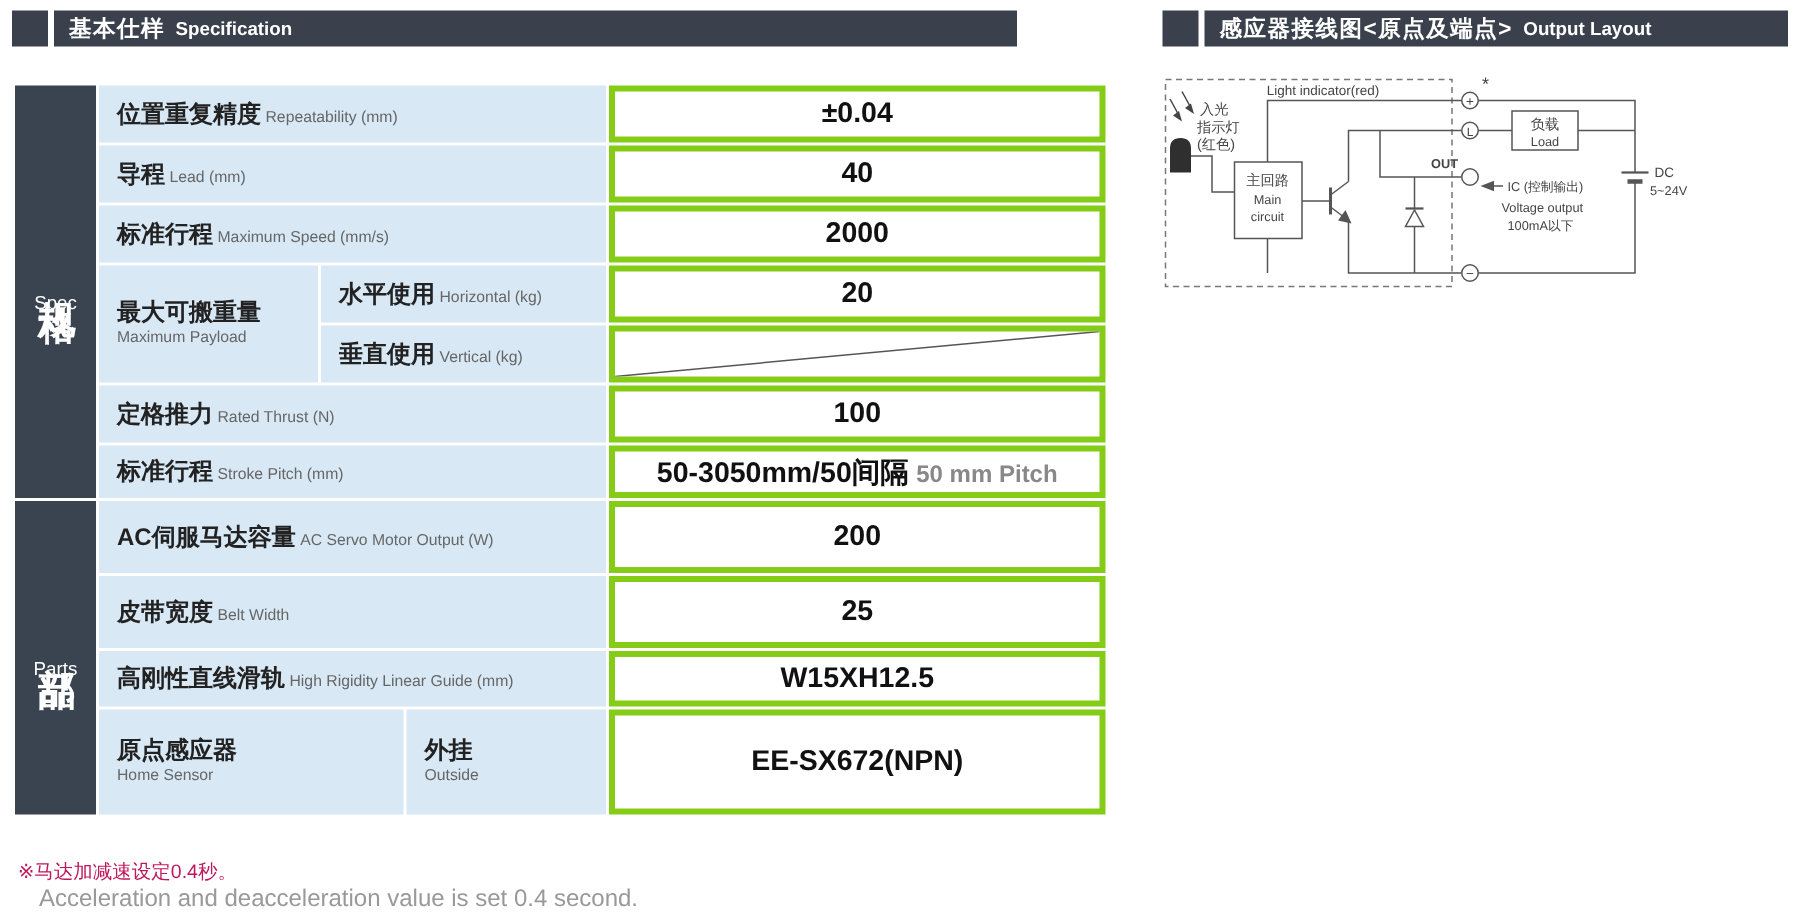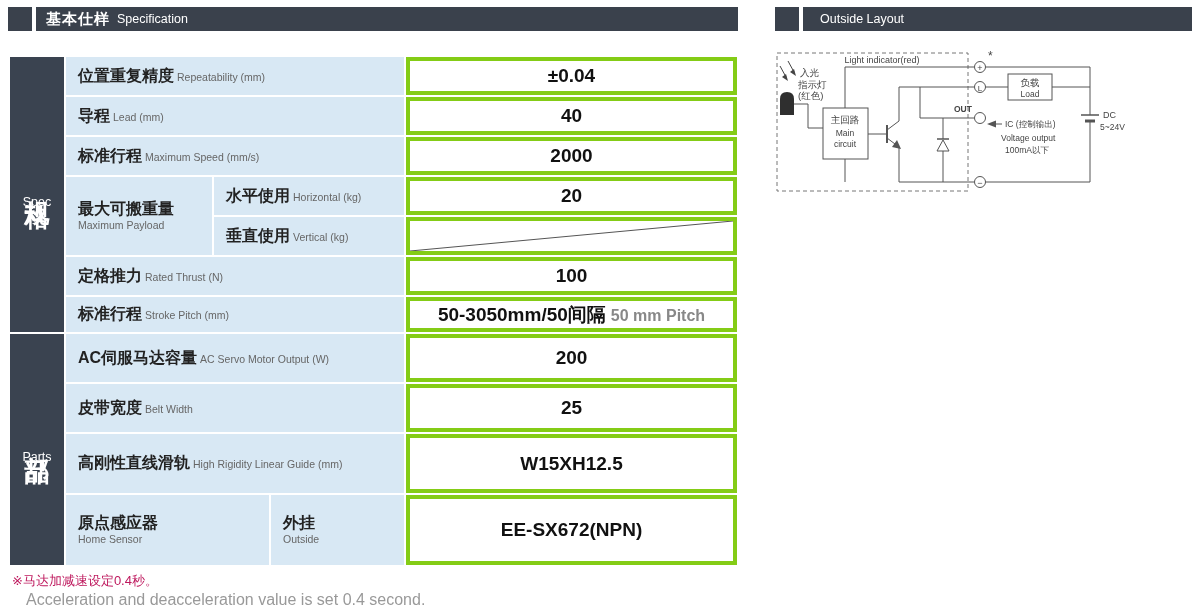--- a/index.html
+++ b/index.html
@@ -5,63 +5,64 @@
   html,body{margin:0;padding:0;}
   body{
     position:relative;width:1200px;height:611px;background:#ffffff;
     font-family:"Liberation Sans","DejaVu Sans",sans-serif;overflow:hidden;
   }
   
   .hdr-square{position:absolute;width:24px;height:24px;background:#3a414c;}
   .hdr-bar{position:absolute;height:24px;background:#3a414c;color:#fff;
     display:flex;align-items:center;padding-left:10px;box-sizing:border-box;}
   #hdr-left-square{left:8px;top:7px;}
-  #hdr-left-bar{left:36px;top:7px;width:702px;}
+  #hdr-left-bar{left:36px;top:7px;width:642px;}
   #hdr-right-square{left:775px;top:7px;}
   #hdr-right-bar{left:803px;top:7px;width:389px;}
   .hdr-zh{font-size:15px;font-weight:bold;letter-spacing:1px;}
-  .hdr-en{font-size:12.5px;font-weight:normal;margin-left:7px;}
+  .hdr-en{font-size:12.5px;font-weight:bold;margin-left:7px;}
   
   #spec-table-wrap{position:absolute;left:8px;top:55px;}
   table{border-collapse:separate;border-spacing:2px;table-layout:fixed;}
   td{padding:0;box-sizing:border-box;vertical-align:middle;}
   td.side{background:#3a4350;color:#fff;text-align:center;}
   .vert{writing-mode:vertical-lr;text-orientation:upright;font-size:25px;
         font-weight:bold;letter-spacing:4px;margin:0 auto;line-height:1;}
   .vsub{font-size:12.5px;margin-top:6px;}
   td.lbl{background:#d8e8f4;padding:2px 4px 2px 12px;}
   .lz{font-size:16px;font-weight:600;color:#222;}
   .le{font-size:10.5px;color:#666;font-weight:400;margin-left:3px;}
   td.stack .lz,td.stack .le{display:block;margin-left:0;line-height:1.25;}
   td.val{background:#fff;border:4px solid #84cc16;text-align:center;
          font-size:19px;color:#111;font-weight:bold;}
   .vsmall{font-size:16px;color:#888;margin-left:5px;}
   td.na{position:relative;}
   svg.diagline{position:absolute;left:0;top:0;width:100%;height:100%;display:block;}
   tr.h38{height:38px;} tr.h35{height:35px;padding-left:20px;} tr.h48{height:48px;}
-  tr.h53{height:59px;} tr.h70{height:70px;margin-left:48px;}
+  tr.h53{height:37px;} tr.h70{height:70px;margin-left:48px;}
   
   #fn-zh{position:absolute;left:12px;top:572px;font-size:13px;color:#be185d;}
   #fn-en{position:absolute;left:26px;top:591px;font-size:16px;color:#999;}
   
   #diagram{position:absolute;left:770px;top:46px;width:428px;height:160px;}
   #diagram svg{display:block;}
   #diagram text{fill:#444;}
 </style>
 </head>
 <body>
 
 <div id="hdr-left-square" class="hdr-square"></div>
 <div id="hdr-left-bar" class="hdr-bar">
   <span class="hdr-zh">基本仕样</span>
   <span class="hdr-en">Specification</span>
 </div>
 <div id="hdr-right-square" class="hdr-square"></div>
 <div id="hdr-right-bar" class="hdr-bar">
-  <span class="hdr-en">Outside Layout</span>
+  <span class="hdr-zh">感应器接线图&lt;原点及端点&gt;</span>
+  <span class="hdr-en">Output Layout</span>
 </div>
 
 <div id="spec-table-wrap">
 <table>
   <colgroup>
     <col style="width:54px">
         <col style="width:146px">
         <col style="width:55px">
     <col style="width:133px">
         <col style="width:331px">

